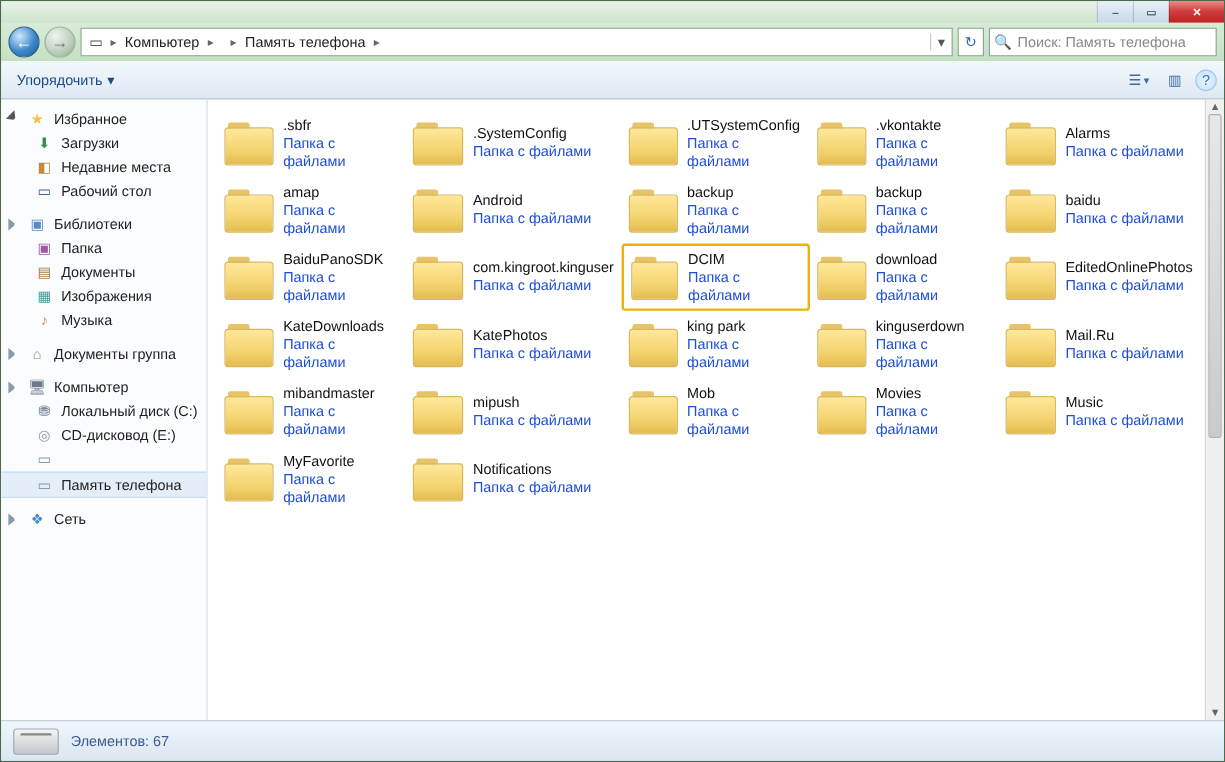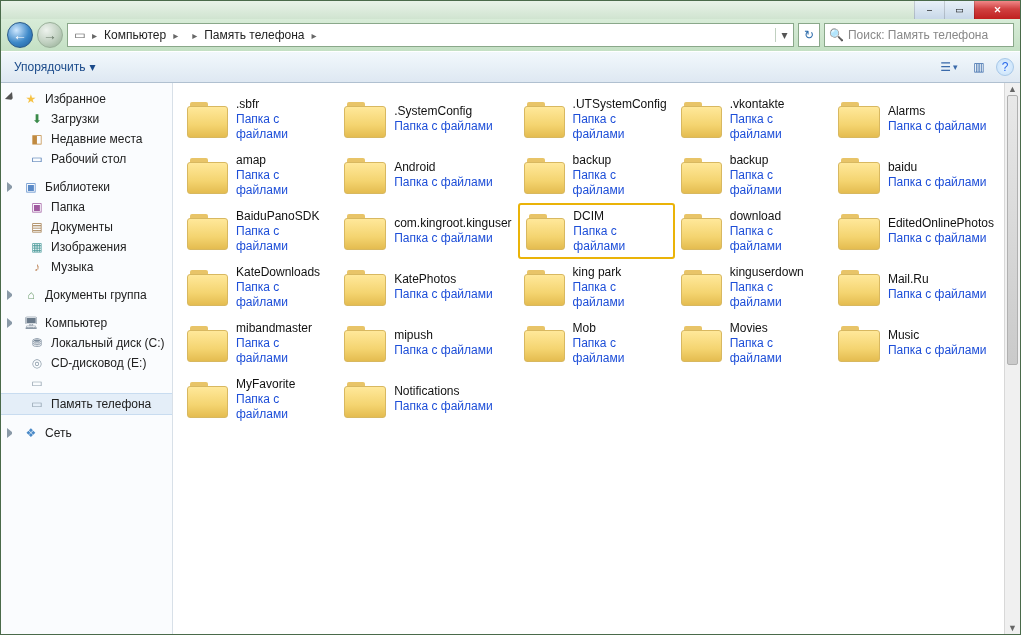--- a/index.html
+++ b/index.html
@@ -422,14 +422,20 @@
           </div>
         </div>
       <div class="scrollbar">
         <div class="arrow up">▲</div>
         <div class="thumb"></div>
         <div class="arrow down">▼</div>
       </div>
     </div>
   </div>
 
+  <div class="status">
+    <div class="drv-big"></div>
+    <div>
+      <span>Элементов:</span> <span>67</span>
+    </div>
+  </div>
 
 </div>
 
 </body></html>

